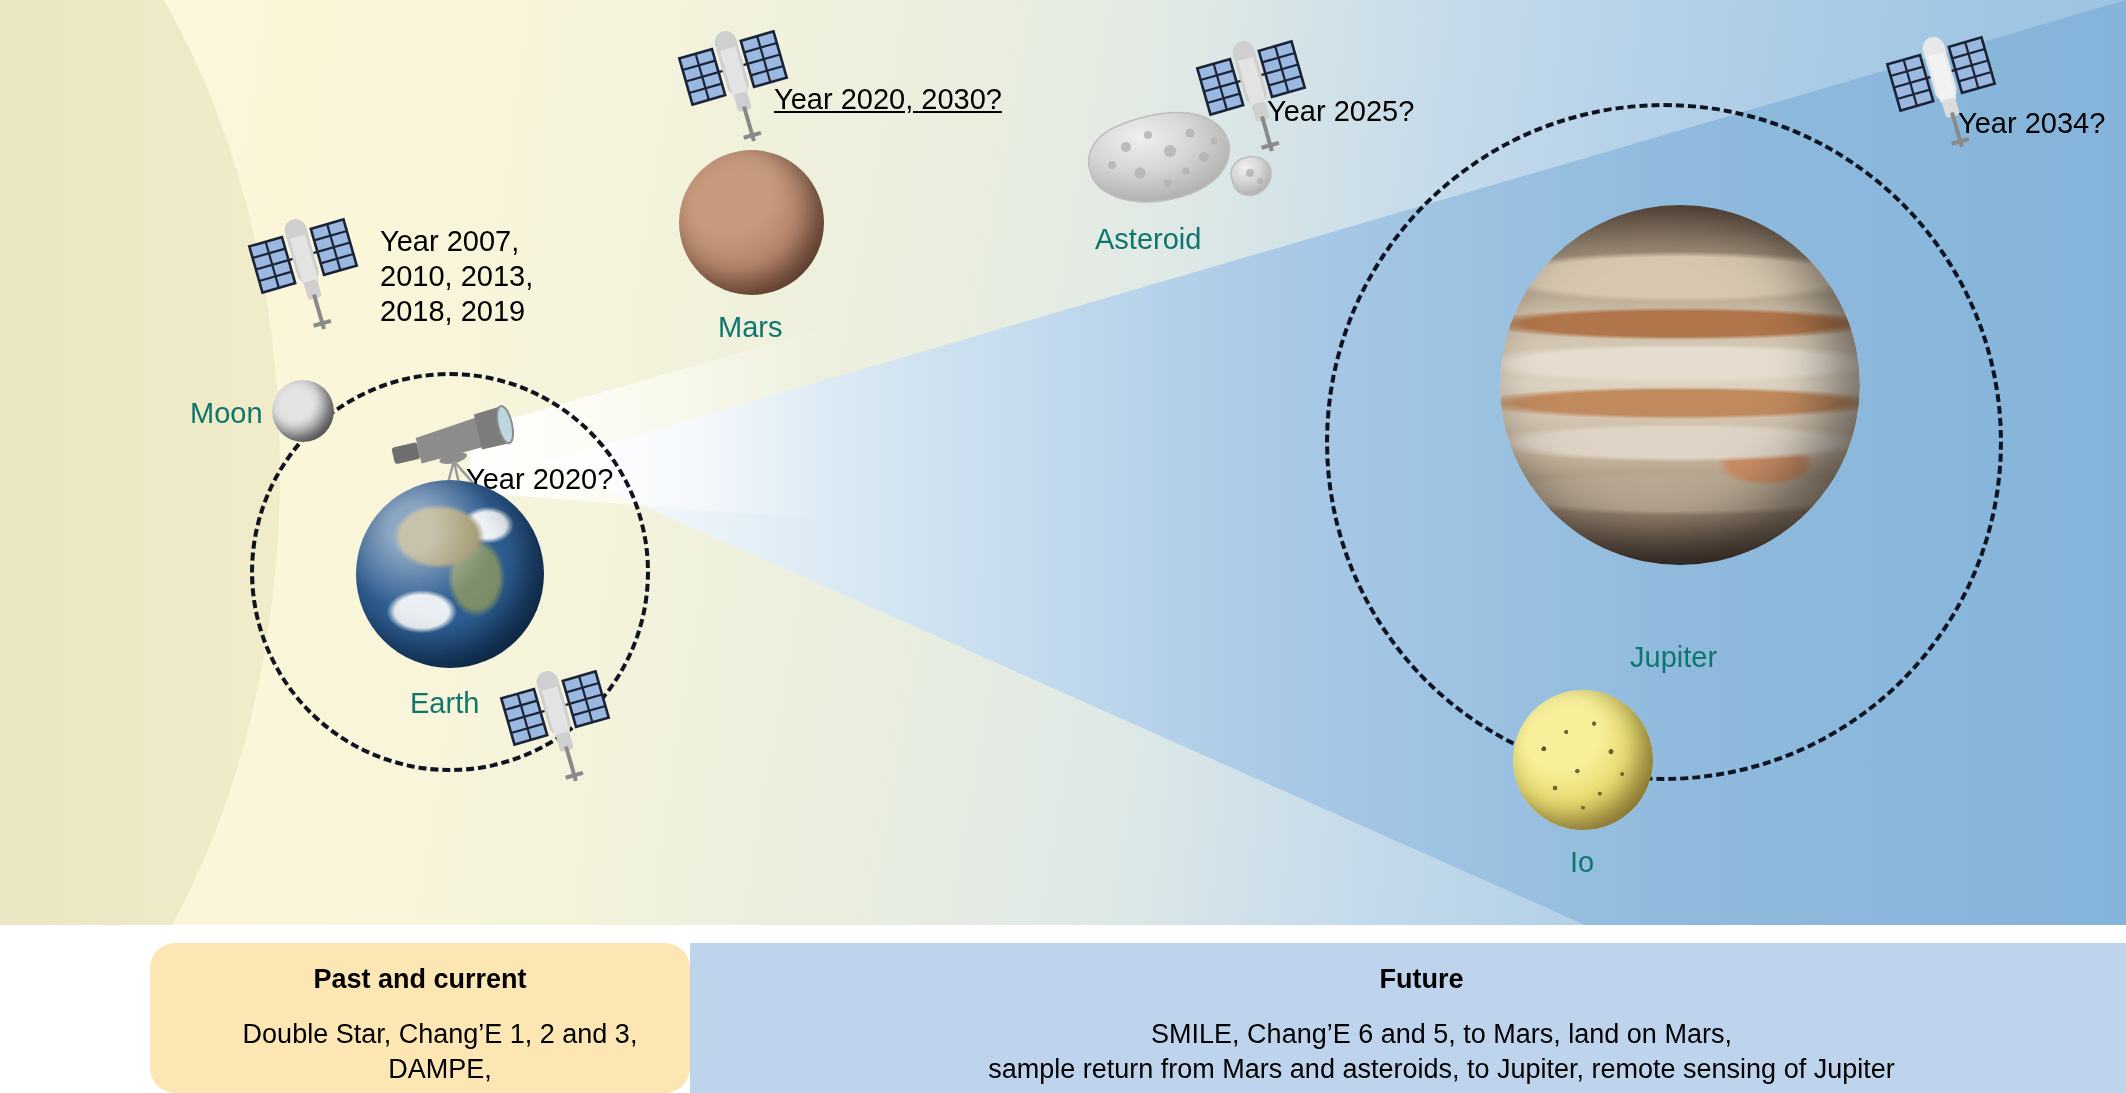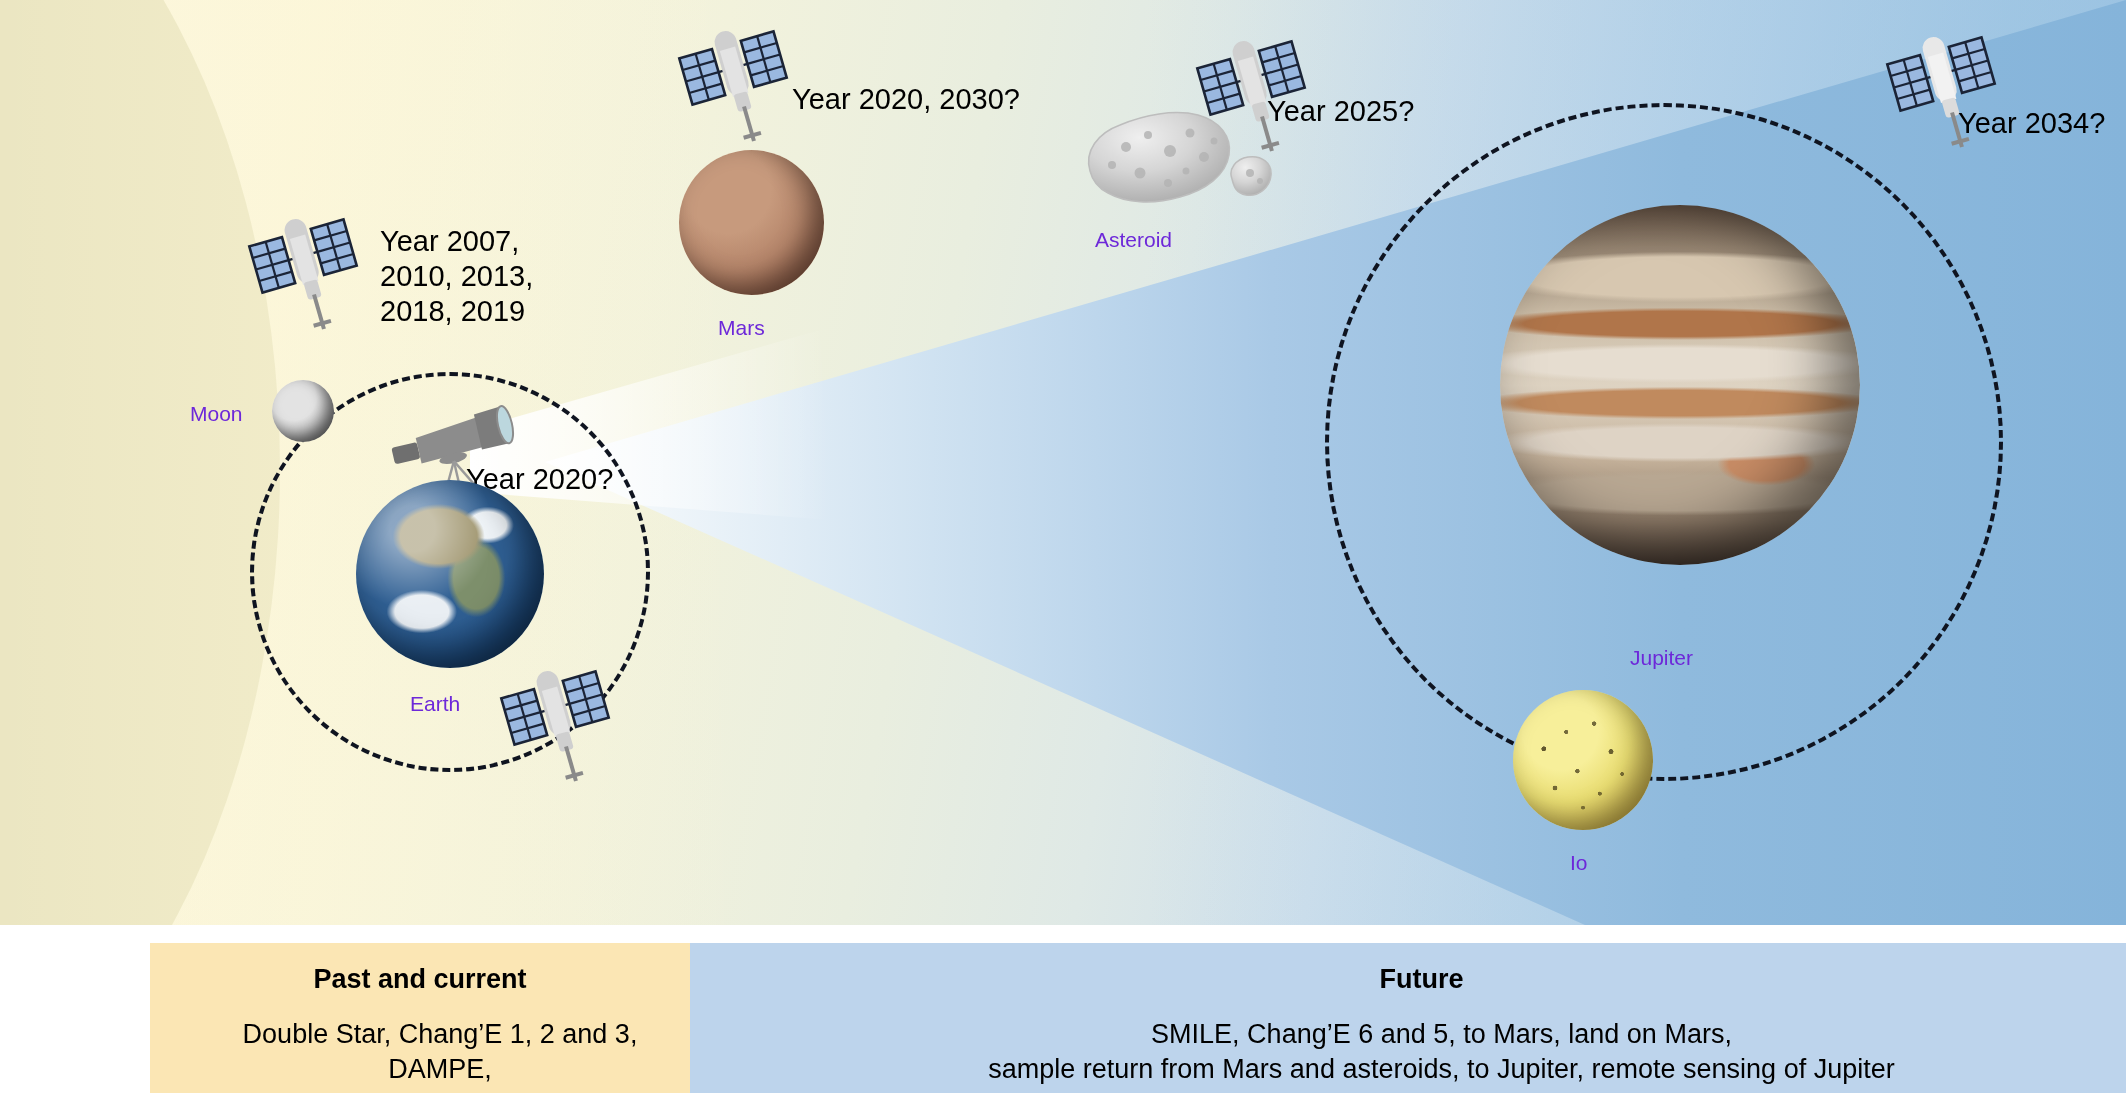--- a/index.html
+++ b/index.html
@@ -66,33 +66,33 @@
       radial-gradient(circle at 22% 42%, rgba(60,50,20,.8) 0 2.2px, rgba(0,0,0,0) 2.6px),
       radial-gradient(circle at 38% 30%, rgba(60,50,20,.7) 0 1.9px, rgba(0,0,0,0) 2.3px),
       radial-gradient(circle at 58% 24%, rgba(60,50,20,.7) 0 2.0px, rgba(0,0,0,0) 2.4px),
       radial-gradient(circle at 70% 44%, rgba(60,50,20,.75) 0 2.3px, rgba(0,0,0,0) 2.7px),
       radial-gradient(circle at 46% 58%, rgba(60,50,20,.7) 0 2.0px, rgba(0,0,0,0) 2.4px),
       radial-gradient(circle at 30% 70%, rgba(60,50,20,.7) 0 2.2px, rgba(0,0,0,0) 2.6px),
       radial-gradient(circle at 62% 74%, rgba(60,50,20,.65) 0 1.8px, rgba(0,0,0,0) 2.2px),
       radial-gradient(circle at 78% 60%, rgba(60,50,20,.65) 0 1.7px, rgba(0,0,0,0) 2.1px),
       radial-gradient(circle at 50% 84%, rgba(60,50,20,.6) 0 1.7px, rgba(0,0,0,0) 2.1px);}
 
-  .label{position:absolute;color:#6d28d9;font-size:21px;line-height:1.18;white-space:pre;margin-top:6px;}
+  .label{position:absolute;color:#0f766e;font-size:29px;line-height:1.18;white-space:pre;}
   .yearlabel{position:absolute;color:#000;font-size:29px;line-height:1.20;white-space:pre;}
 
   
   .sat{position:absolute;}
 
   
   .scope{position:absolute;}
 
   
   #legend{position:absolute;left:0;top:925px;width:2126px;height:168px;background:#fff;}
   .legend-box{position:absolute;box-sizing:border-box;text-align:center;color:#000;}
-  .legend-past{left:150px;top:18px;width:540px;height:150px;background:#fbe6b4;}
+  .legend-past{left:150px;top:18px;width:540px;height:150px;background:#fbe6b4;border-radius:25px;}
   .legend-future{left:690px;top:18px;width:1463px;height:150px;background:#bdd4ec;}
   .legend-title{font-size:27px;font-weight:bold;margin-top:21px;}
   .legend-body{font-size:27px;line-height:1.30;margin-top:22px;white-space:pre-line;margin-left:40px;}
 </style>
 </head>
 <body>
 
 <div id="stage">
 
   <div id="scene">
@@ -206,21 +206,21 @@
         <line x1="80" y1="72" x2="114" y2="72" stroke="#1b2437" stroke-width="2.2"></line>
         <line x1="97" y1="36" x2="97" y2="84" stroke="#1b2437" stroke-width="2.2"></line>
         <line x1="50" y1="60" x2="80" y2="60" stroke="#1b2437" stroke-width="2.4"></line>
         <rect x="54" y="22" width="22" height="66" rx="11" fill="#cfcfcf"></rect>
         <rect x="57" y="40" width="16" height="48" fill="#e3e3e3"></rect>
         <rect x="58" y="86" width="14" height="18" rx="3" fill="#cfcfcf"></rect>
         <line x1="65" y1="100" x2="65" y2="136" stroke="#8a8a8a" stroke-width="4"></line>
         <line x1="56" y1="130" x2="74" y2="130" stroke="#8a8a8a" stroke-width="4"></line>
       </g>
     </svg>
-    <div class="yearlabel" style="left:792px;top:82px;">Year 2020, 2030?</div>
+    <div class="yearlabel" style="left:774px;top:82px;text-decoration:underline;">Year 2020, 2030?</div>
 
     <div class="body mars" style="left:679px;top:150px;width:145px;height:145px;"></div>
     <div class="label" style="left:718px;top:310px;">Mars</div>
 
     <svg style="position:absolute;left:1082px;top:95px;width:195px;height:130px;" viewBox="0 0 195 130">
       <defs>
         <radialGradient id="astGrad" cx="0.36" cy="0.28" r="0.85">
           <stop offset="0%" stop-color="#efefef"></stop>
           <stop offset="45%" stop-color="#d5d5d5"></stop>
           <stop offset="100%" stop-color="#a3a3a3"></stop>

